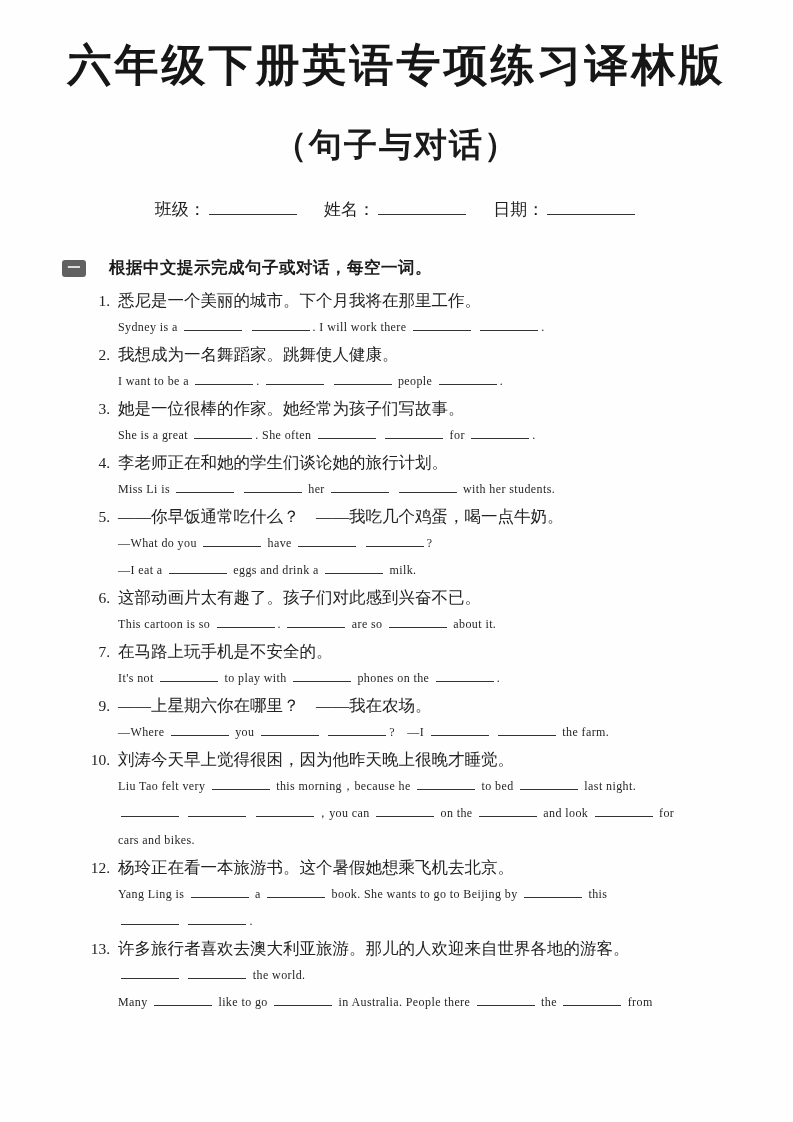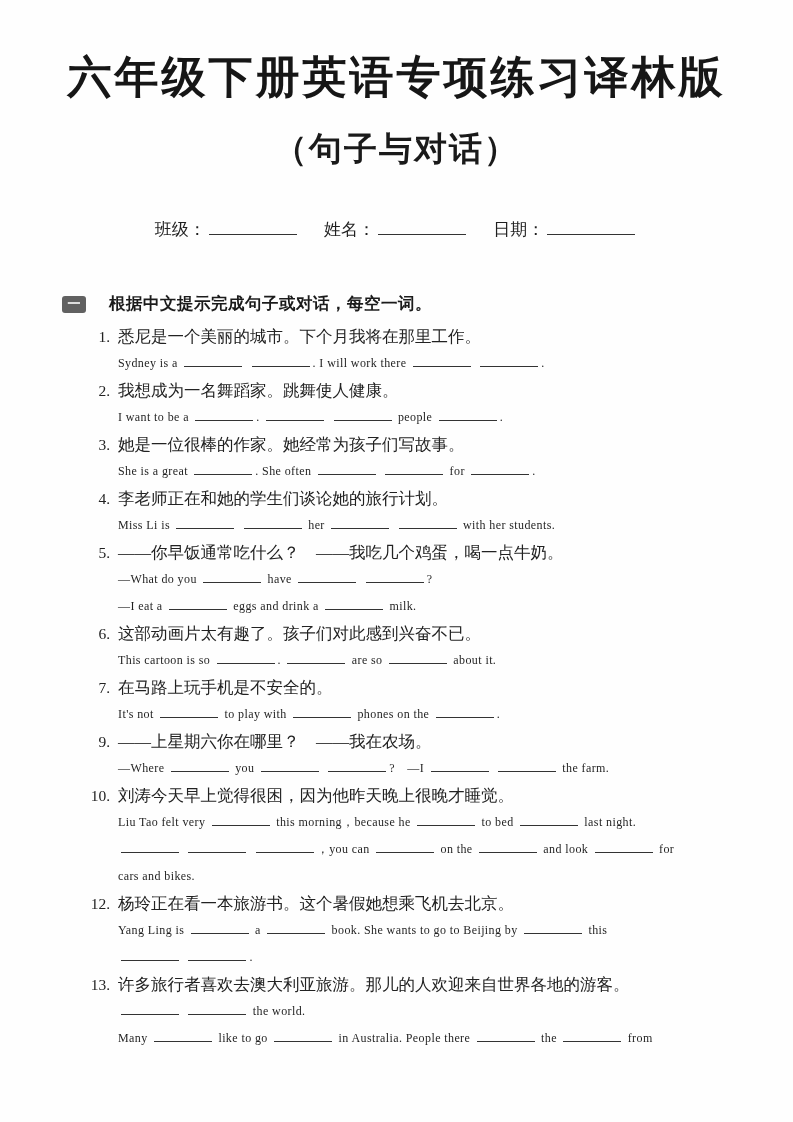--- a/index.html
+++ b/index.html
@@ -6,40 +6,40 @@
   .page{
     position:relative;
     width:793px;height:1122px;
     margin:0 auto;
     background:#fefefe;
     color:#1f1f1f;
     font-family:"Liberation Serif","DejaVu Serif",serif;
     overflow:hidden;
   }
   .title{
-    margin:0;padding-top:48px;
+    margin:0;padding-top:36px;
     text-align:center;
     font-size:44px;font-weight:bold;
     letter-spacing:3px;
     color:#161616;
   }
   .subtitle{
-    margin:0;padding-top:20px;
+    margin:8px;padding-top:20px;
     text-align:center;
     font-size:33px;font-weight:bold;
     letter-spacing:2px;
     color:#1a1a1a;
   }
   .fields{
     margin-top:30px;
     text-align:center;
     font-size:17px;
     white-space:nowrap;
   }
-  .field-group{display:inline-block;margin:16px 10px;}
+  .field-group{display:inline-block;margin:0 10px;}
   .blank{
     display:inline-block;
     width:58px;height:14px;
     border-bottom:1.5px solid #333;
     margin:0 3px;
   }
   .blank.wide{width:88px;}
   .section-head{
     margin:36px 0 0 62px;
     display:flex;align-items:center;

